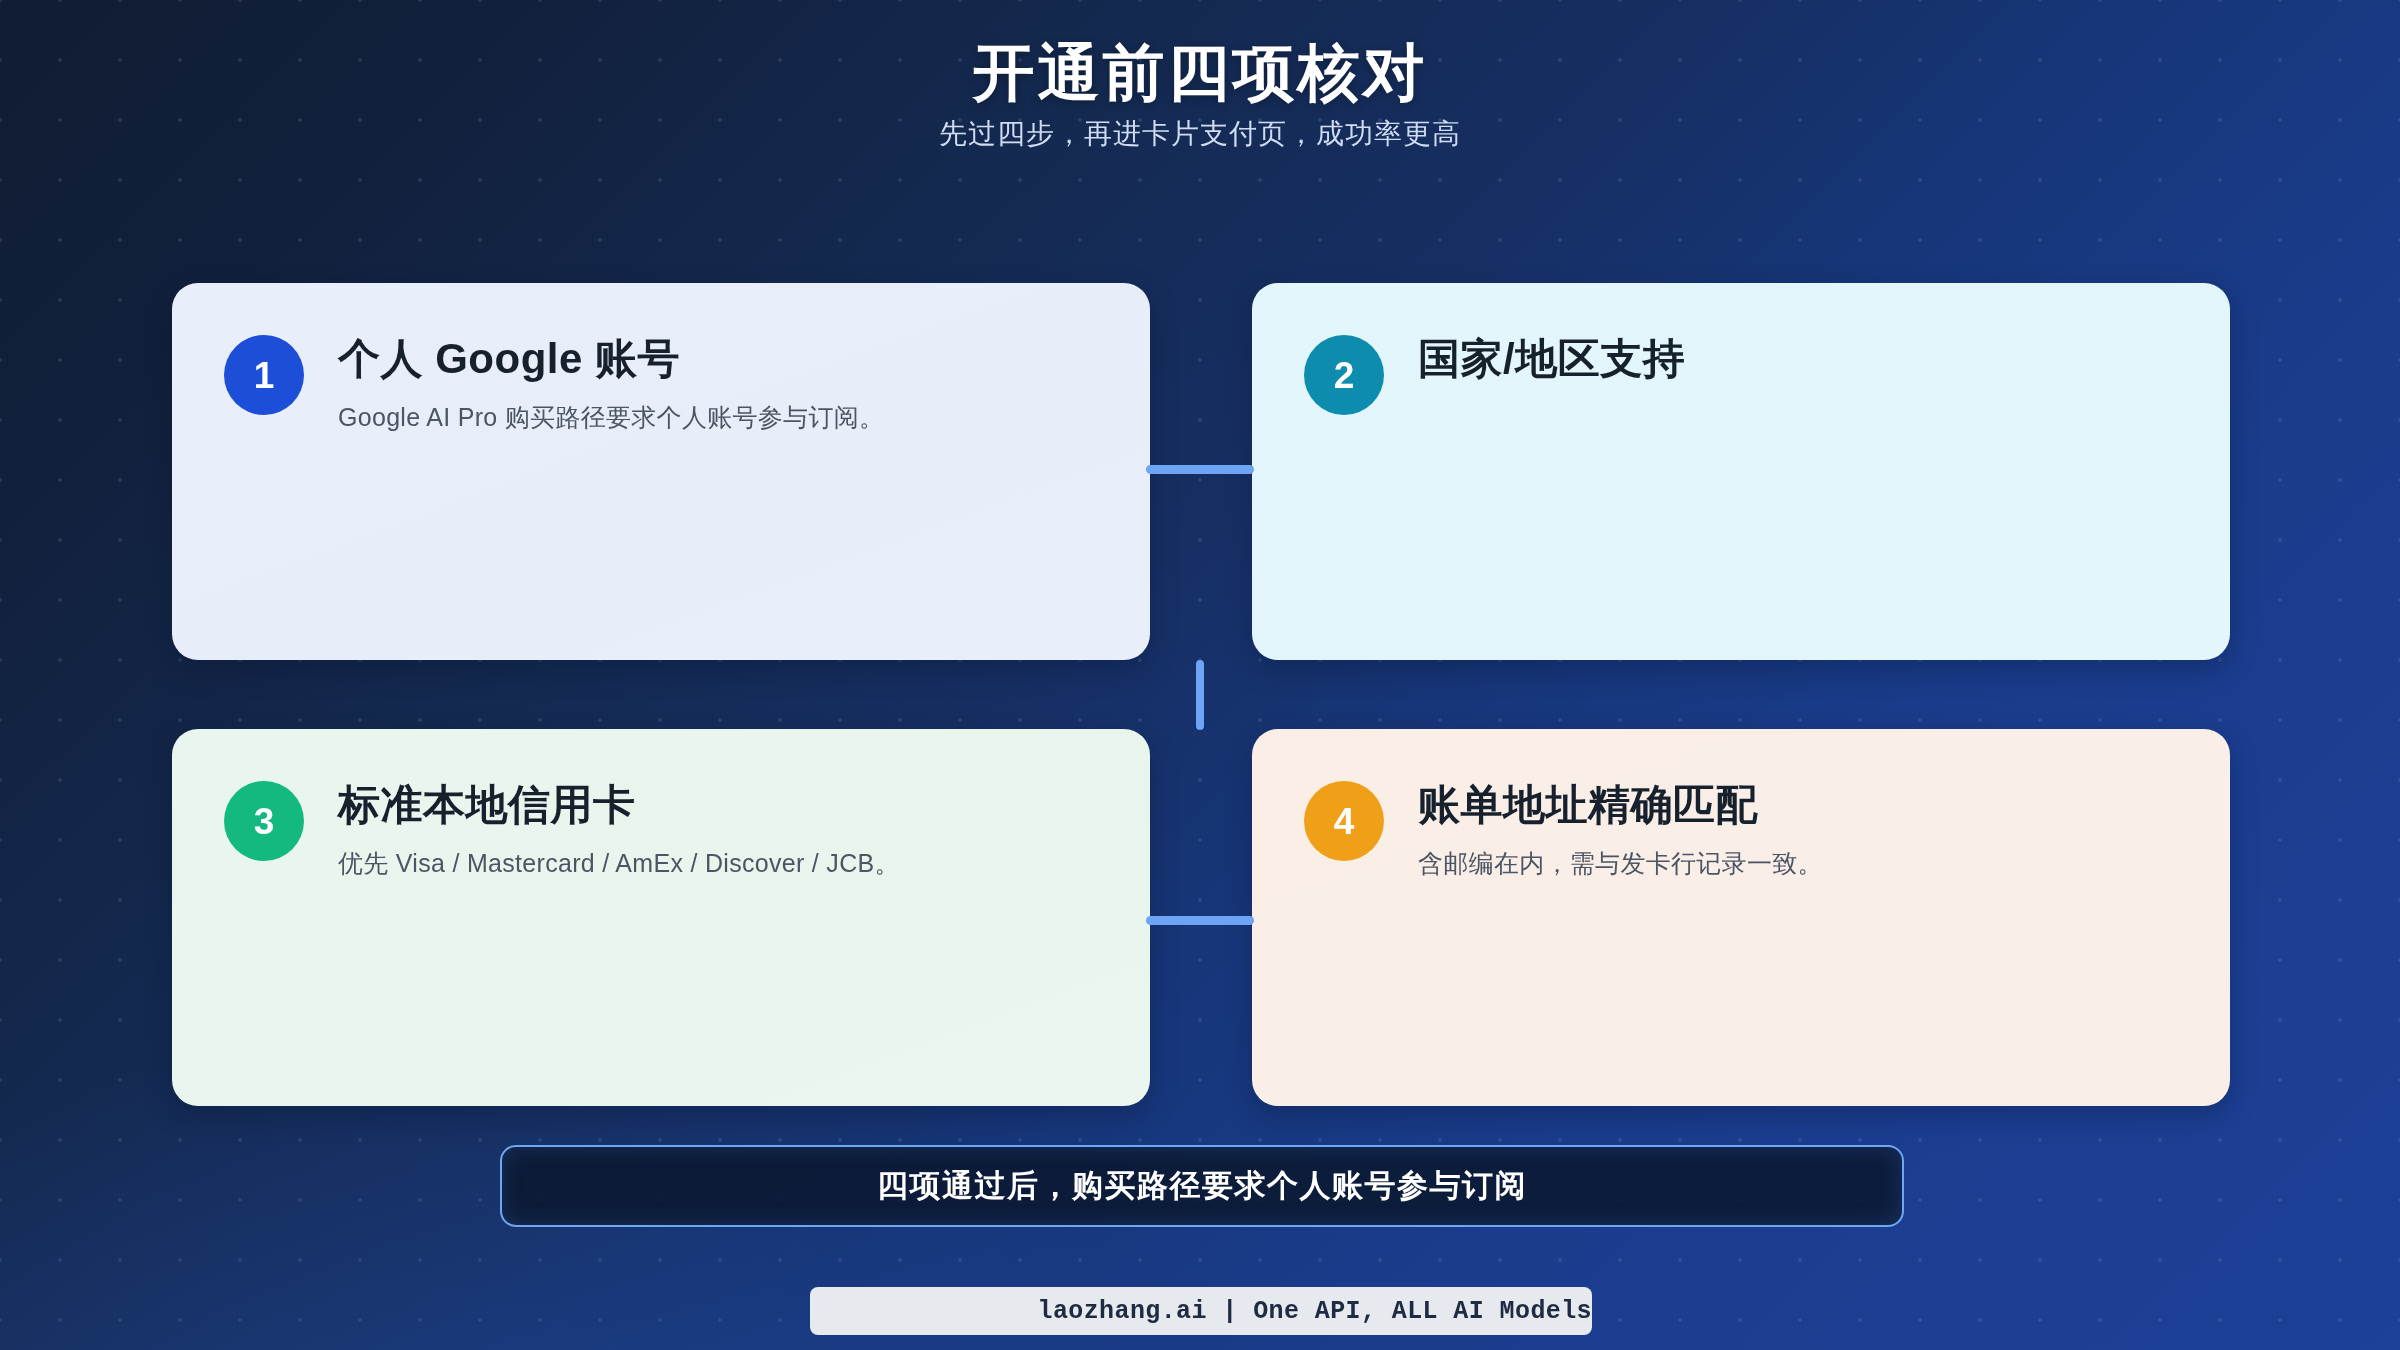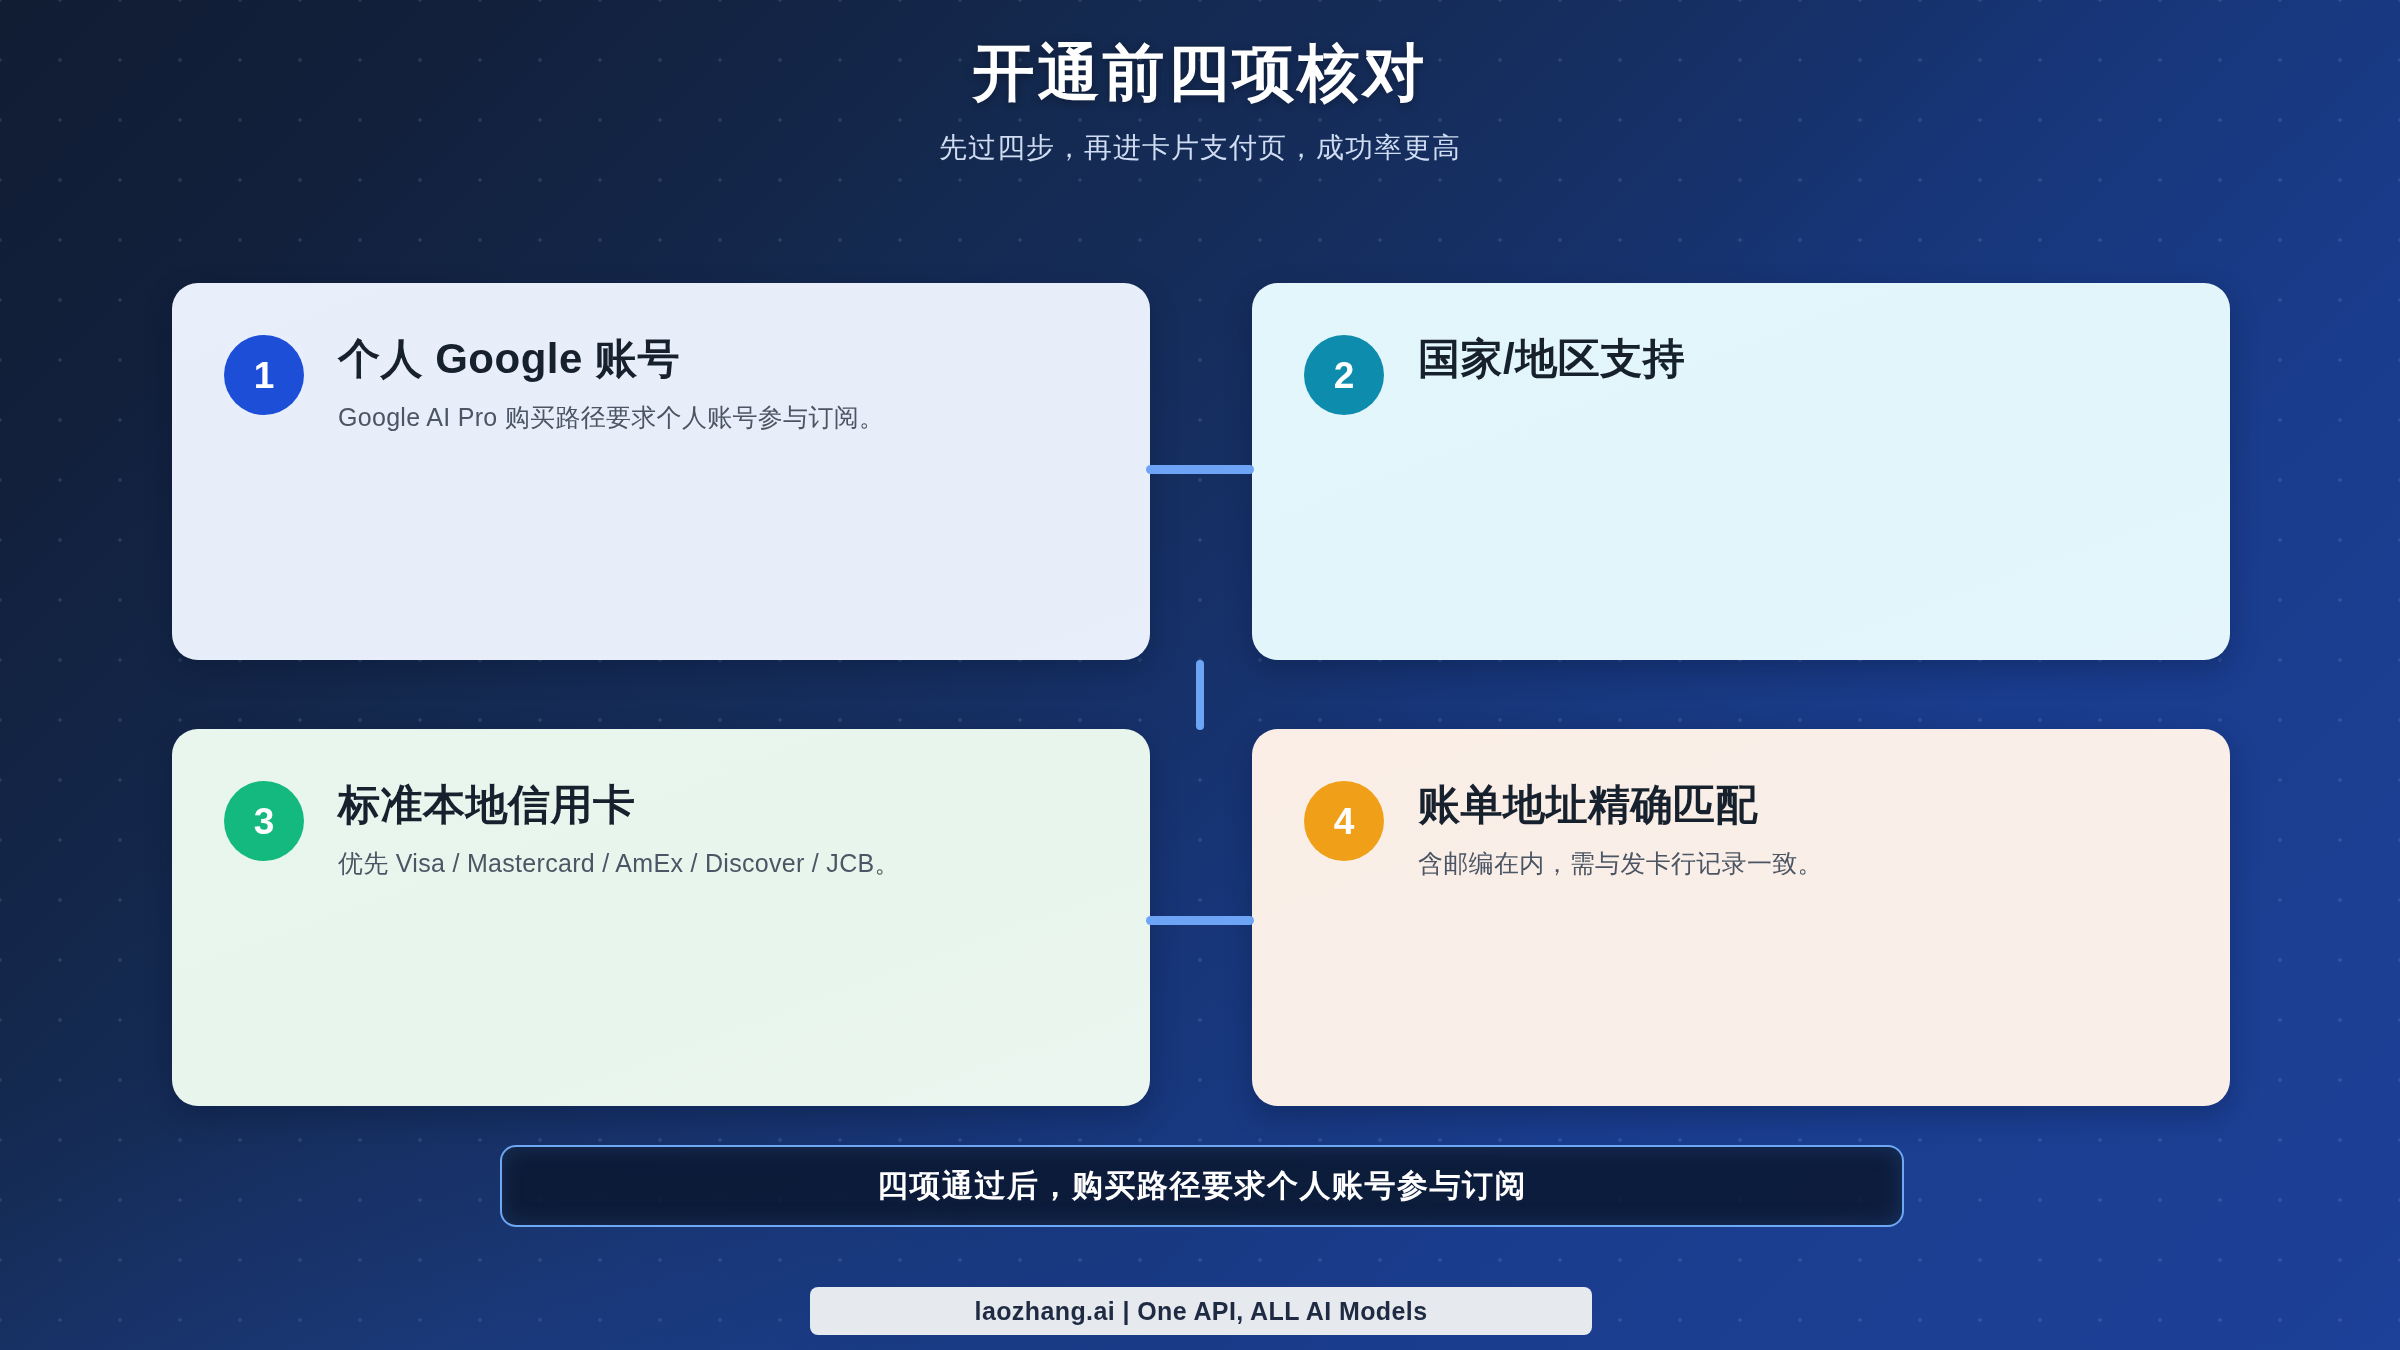--- a/index.html
+++ b/index.html
@@ -46,21 +46,21 @@
   .header { position:absolute; top:38px; left:0; width:2400px; text-align:center; }
   .title {
     font-size:62px;
     font-weight:700;
     color:#ffffff;
     letter-spacing:3px;
     line-height:1.12;
     text-shadow:0 2px 10px rgba(0,0,0,0.33);
   }
   .subtitle {
-    margin-top:22px;
+    margin-top:8px;
     font-size:28px;
     font-weight:400;
     color:#cfdcf2;
     letter-spacing:1px;
   }
 
   
   .grid {
     position:absolute;
     left:172px;
@@ -150,21 +150,21 @@
     letter-spacing:1.5px;
   }
 
   
   .credit {
     position:absolute;
     left:810px; top:1287px;
     width:782px; height:48px;
     background:#e6e9ee;
     border-radius:8px;
-    display:flex; align-items:center; justify-content:center;
+    display:flex; align-items:center; justify-content:flex-end;font-family:Liberation Mono, monospace;
   }
   .credit-text {
     font-size:25px;
     font-weight:700;
     color:#1f2b43;
     letter-spacing:0.4px;
   }
 </style>
 </head>
 <body>

